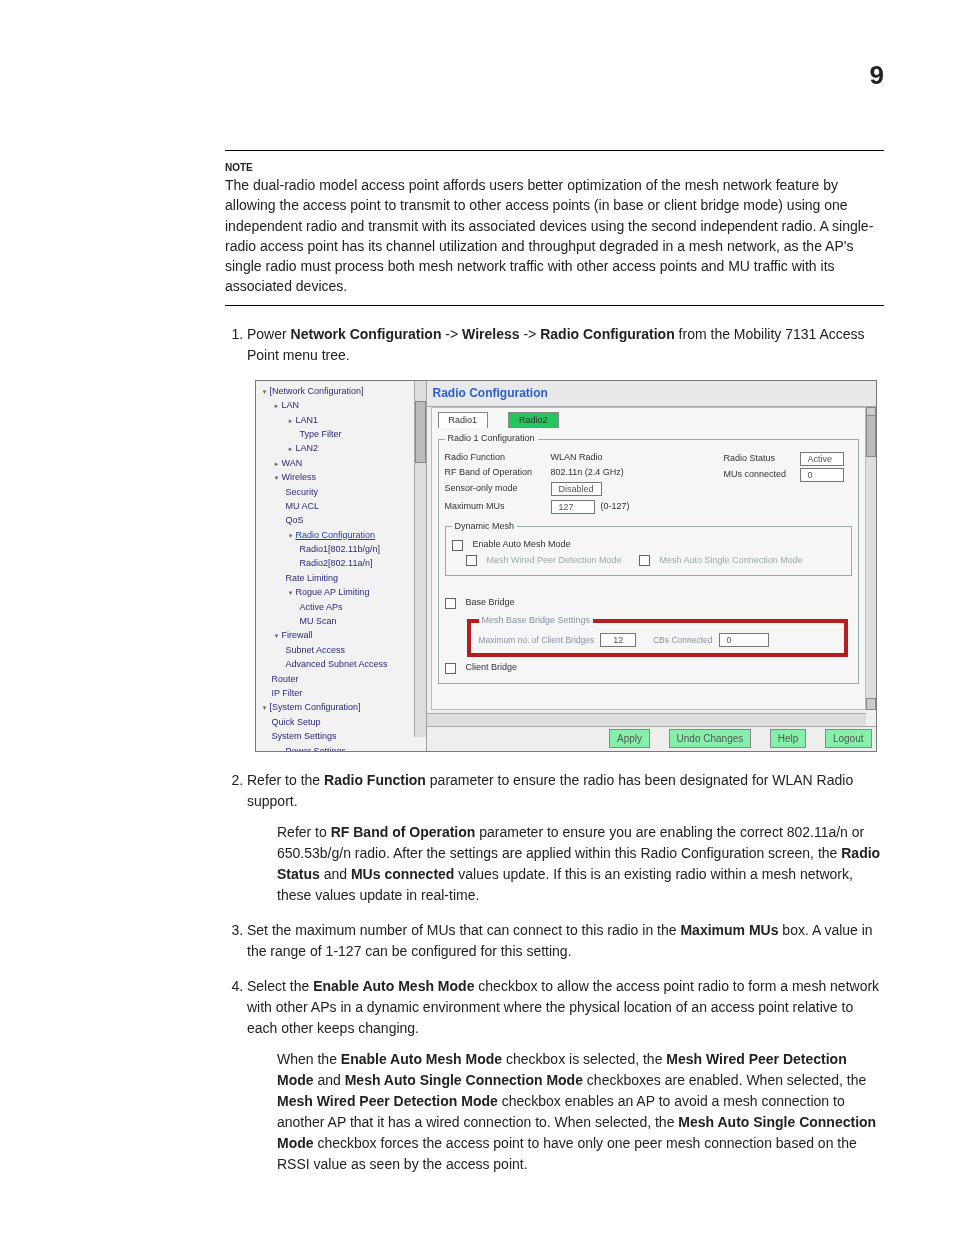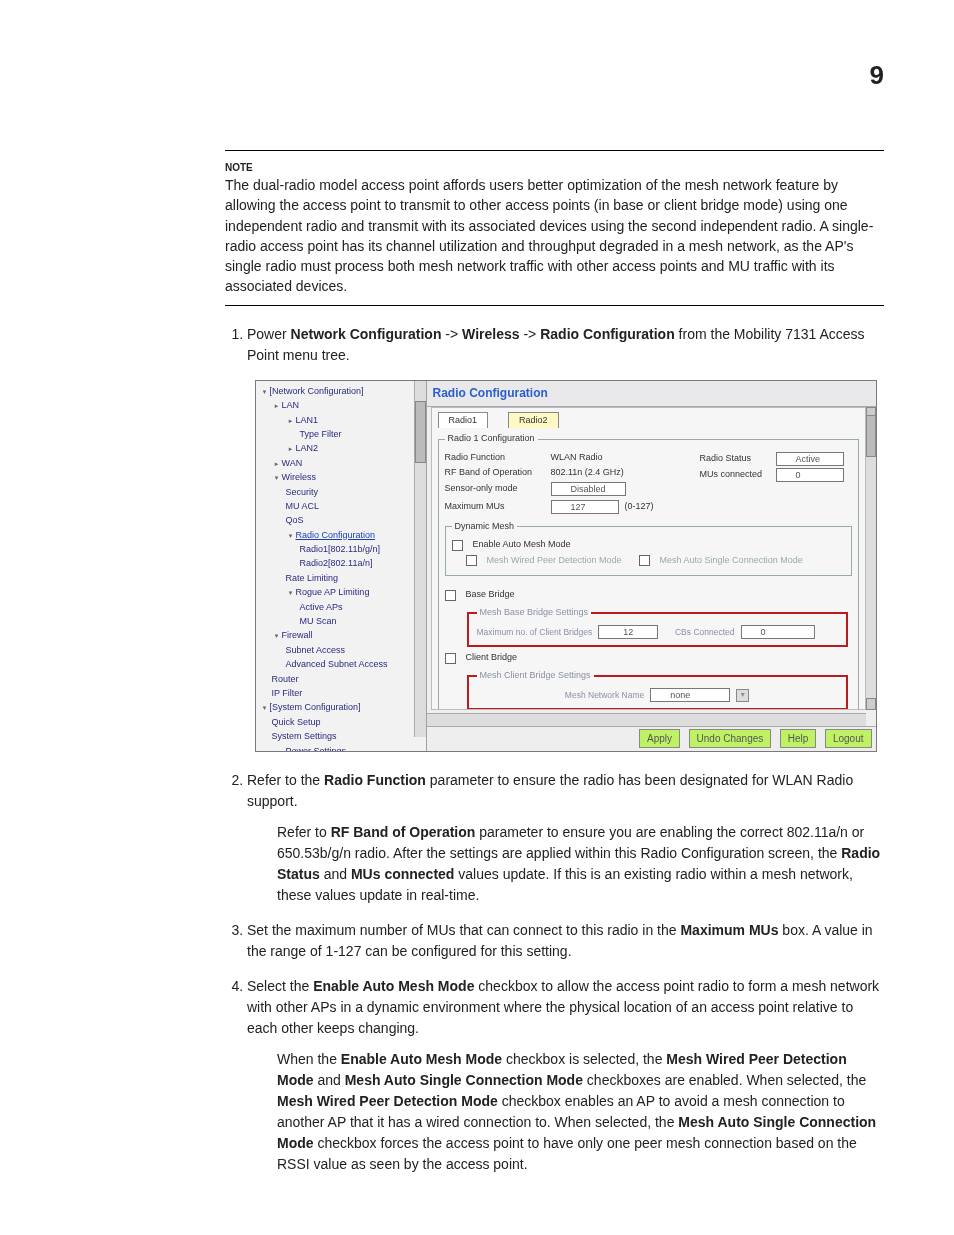--- a/index.html
+++ b/index.html
@@ -17,35 +17,35 @@
   .tree-body { flex:1; padding:3px 0 0 2px; line-height:1.6; color:#2a2a80; }
   .tree-body .node { white-space:nowrap; }
   .ic { display:inline-block; width:10px; text-align:center; color:#666; font-size:7px; vertical-align:middle; }
   .lvl1 { padding-left:2px; } .lvl2 { padding-left:14px; } .lvl3 { padding-left:28px; } .lvl4 { padding-left:42px; }
   .tree-body .selected { text-decoration:underline; color:#1a3fb5; }
   .right-pane { flex:1; display:flex; flex-direction:column; min-width:0; }
   .rp-title { padding:3px 6px 4px; font-size:12px; font-weight:bold; color:#2b5fcf; border-bottom:1px solid #aaa; }
   .rp-scrollwrap { flex:1; position:relative; overflow:hidden; background:#efefef; }
   .rp-content { position:absolute; inset:0 10px 16px 4px; border:1px solid #bbb; background:#f6f6f6; padding:4px 6px; overflow:hidden;}
   .tabs { display:flex; gap:20px; margin-bottom:4px;align-items:flex-end;}
-  .tab { border:1px solid #888; border-bottom:none; padding:1px 10px; background:#fef9c3; font-size:9px;}
+  .tab { border:1px solid #888; border-bottom:none; padding:1px 10px; background:#22c55e; font-size:9px;}
   .tab.active { background:#fff;}
   fieldset { border:1px solid #9aa; margin:0 0 5px; padding:3px 6px 6px; font-size:9px;}
   legend { font-size:9px; padding:0 3px; color:#333;}
   .row { display:flex; align-items:center; gap:6px; margin:2px 0; white-space:nowrap; }
   .col-right { position:absolute; right:14px; top:4px; font-size:9px; }
   .col-right .row { justify-content:flex-start; }
   .rel { position:relative; }
-  .field { display:inline-block; border:1px solid #777; padding:0 19px; min-width:28px; height:12px; line-height:12px; background:#fff; color:#555; font-size:9px; text-align:left;}
+  .field { display:inline-block; border:1px solid #777; padding:0 7px; min-width:28px; height:12px; line-height:12px; background:#fff; color:#555; font-size:9px; text-align:left;}
   .disabled-text { color:#9aa; }
   .cb { display:inline-block; width:9px; height:9px; border:1px solid #666; background:#fff; margin-right:4px; vertical-align:middle;}
-  .mesh-inner { border:2px solid #b91c1c; margin:4px 4px 4px 22px; padding:4px 8px; font-size:8.5px; color:#8a90a8;}
+  .mesh-inner { border:4px solid #b91c1c; margin:4px 4px 4px 22px; padding:4px 8px; font-size:8.5px; color:#8a90a8;}
   .mesh-inner legend { color:#8a90a8; }
   .rp-buttons { height:22px; border-top:1px solid #aaa; padding:2px 4px 0 0; text-align:right; background:#eee; }
-  .rp-buttons span { display:inline-block; border:1px solid #888; padding:1px 7px; margin-left:6px; background:#bef264; font-size:10px; color:#555;}
+  .rp-buttons span { display:inline-block; border:1px solid #888; padding:1px 7px; margin-left:16px; background:#86efac; font-size:10px; color:#555;}
   .vscroll { position:absolute; right:0; top:0; bottom:16px; width:10px; background:#ddd; }
   .vscroll .thumb { position:absolute; top:8px; height:40px; left:0; right:0; background:#bbb; border:1px solid #888;}
   .vscroll::before, .vscroll::after { content:''; position:absolute; left:0; right:0; height:10px; background:#ccc; border:1px solid #888; font-size:7px;}
   .vscroll::before { top:0;} .vscroll::after { bottom:0;}
   .hscroll { position:absolute; left:0; right:10px; bottom:0; height:12px; background:#ddd; border-top:1px solid #aaa;} 
   .tree-sb { position:absolute; right:0; top:0; bottom:14px; width:11px; background:#ddd; border-left:1px solid #aaa;}
   .tree-pane { position:relative; }
   .tree-sb .thumb { position:absolute; top:20px; height:60px; left:0; right:0; background:#bbb; border:1px solid #888; }
 </style>
 </head>
@@ -142,41 +142,33 @@
 
                 <fieldset style="margin-top:6px">
                   <legend>Dynamic Mesh</legend>
                   <div class="row">
                       <span class="cb"></span>
                       <span>Enable Auto Mesh Mode</span>
                     </div>
                   <div class="row disabled-text" style="margin-left:14px"><span class="cb"></span><span>Mesh Wired Peer Detection Mode</span>&nbsp;&nbsp;<span class="cb"></span><span>Mesh Auto Single Connection Mode</span></div>
                 </fieldset>
 
-                <div class="row" style="margin-top:12px">
+                <div class="row" style="margin-top:20px">
                     <span class="cb"></span>
                     <span>Base Bridge</span>
                   </div>
                 <fieldset class="mesh-inner">
                   <legend>Mesh Base Bridge Settings</legend>
                   <div class="row"><span>Maximum no. of Client Bridges</span><span class="field" style="text-align:center;min-width:20px">12</span>&nbsp;&nbsp;<span>CBs Connected</span><span class="field" style="min-width:34px">0</span></div>
                 </fieldset>
 
                 <div class="row">
                     <span class="cb"></span>
                     <span>Client Bridge</span>
                   </div>
-                <fieldset class="mesh-inner">
-                  <legend>Mesh Client Bridge Settings</legend>
-                  <div class="row" style="justify-content:center;">
-                      <span>Mesh Network Name</span>
-                      <span class="field" style="min-width:40px">none</span>
-                      <span style="border:1px solid #888;font-size:7px;padding:0 2px;background:#ddd">▼</span>
-                    </div>
-                </fieldset>
               </fieldset>
             </div>
             <div class="vscroll">
                 <div class="thumb"></div>
               </div>
             <div class="hscroll"></div>
           </div>
           <div class="rp-buttons">
             <span>Apply</span>
             <span>Undo Changes</span>

